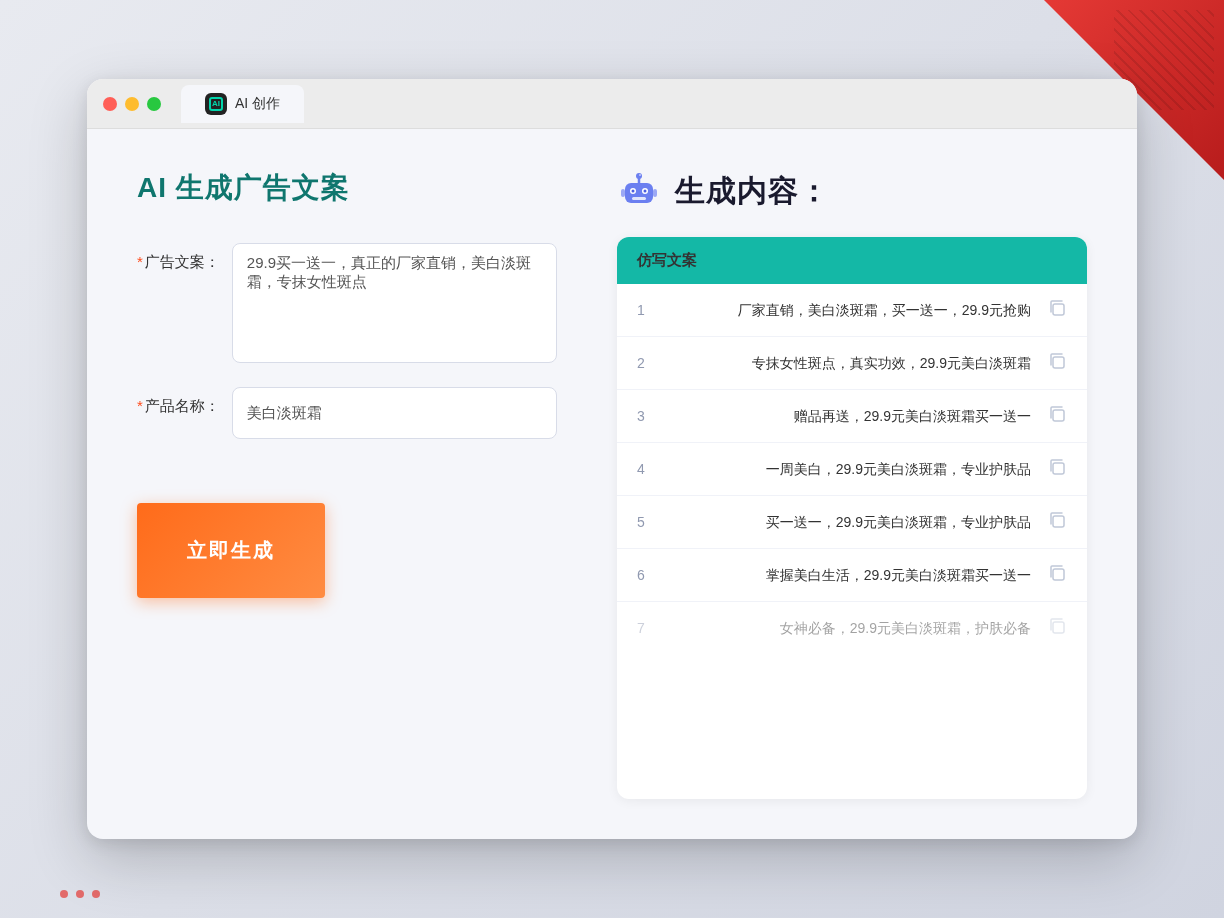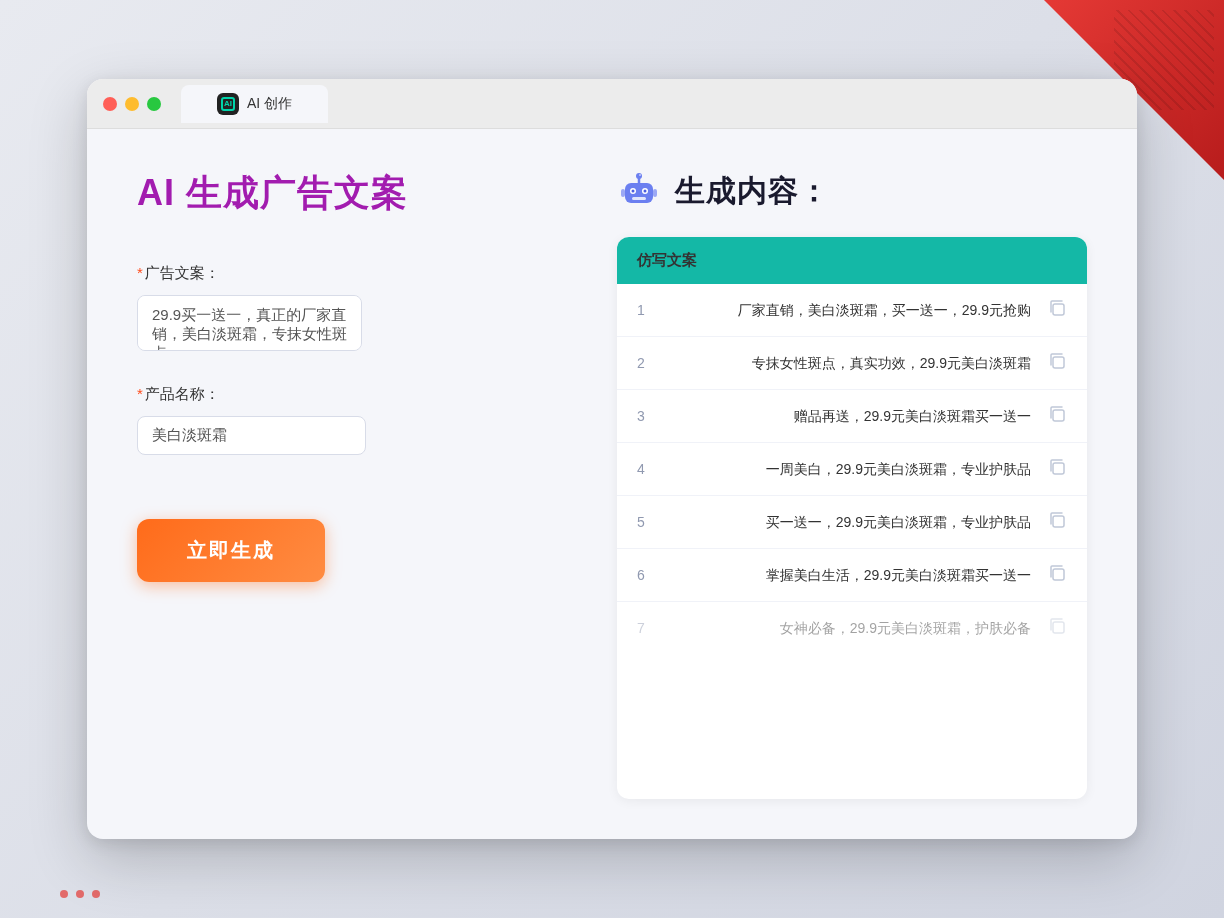--- a/index.html
+++ b/index.html
@@ -95,21 +95,21 @@
       border-radius: 50%;
     }
 
     .control-close { background: #ff5f57; }
     .control-minimize { background: #febc2e; }
     .control-maximize { background: #28c840; }
 
     .tab {
       background: #f5f6fa;
       border-radius: 8px 8px 0 0;
-      padding: 8px 36px;
+      padding: 8px 24px;
       display: flex;
       align-items: center;
       gap: 8px;
       font-size: 14px;
       color: #333;
       font-weight: 500;
     }
 
     .tab-icon {
       width: 22px;
@@ -144,33 +144,32 @@
       padding: 40px 50px;
       gap: 60px;
     }
 
     
     .left-panel {
       flex: 0 0 420px;
     }
 
     .page-title {
-      font-size: 36px;
+      font-size: 28px;
       font-weight: 700;
-      color: #a21caf;
+      color: #0f766e;
       margin-bottom: 36px;
       letter-spacing: 1px;
     }
 
     .form-group {
       display: flex;
       align-items: flex-start;
       margin-bottom: 24px;
       gap: 12px;
-      flex-direction: column;
     }
 
     .form-label {
       font-size: 15px;
       color: #333;
       white-space: nowrap;
       padding-top: 10px;
       min-width: 80px;
       text-align: right;
     }
@@ -199,22 +198,22 @@
 
     .form-input-single {
       height: 52px;
     }
 
     .generate-btn {
       margin-top: 40px;
       background: linear-gradient(135deg, #ff6b1a, #ff8c42);
       color: #fff;
       border: none;
-      border-radius: 12px;
-      padding: 18px 50px;
+      border-radius: 4px;
+      padding: 34px 50px;
       font-size: 20px;
       font-weight: 600;
       cursor: pointer;
       letter-spacing: 2px;
       font-family: inherit;
       box-shadow: 0 4px 16px rgba(255, 107, 26, 0.4);
     }
 
     
     .right-panel {

